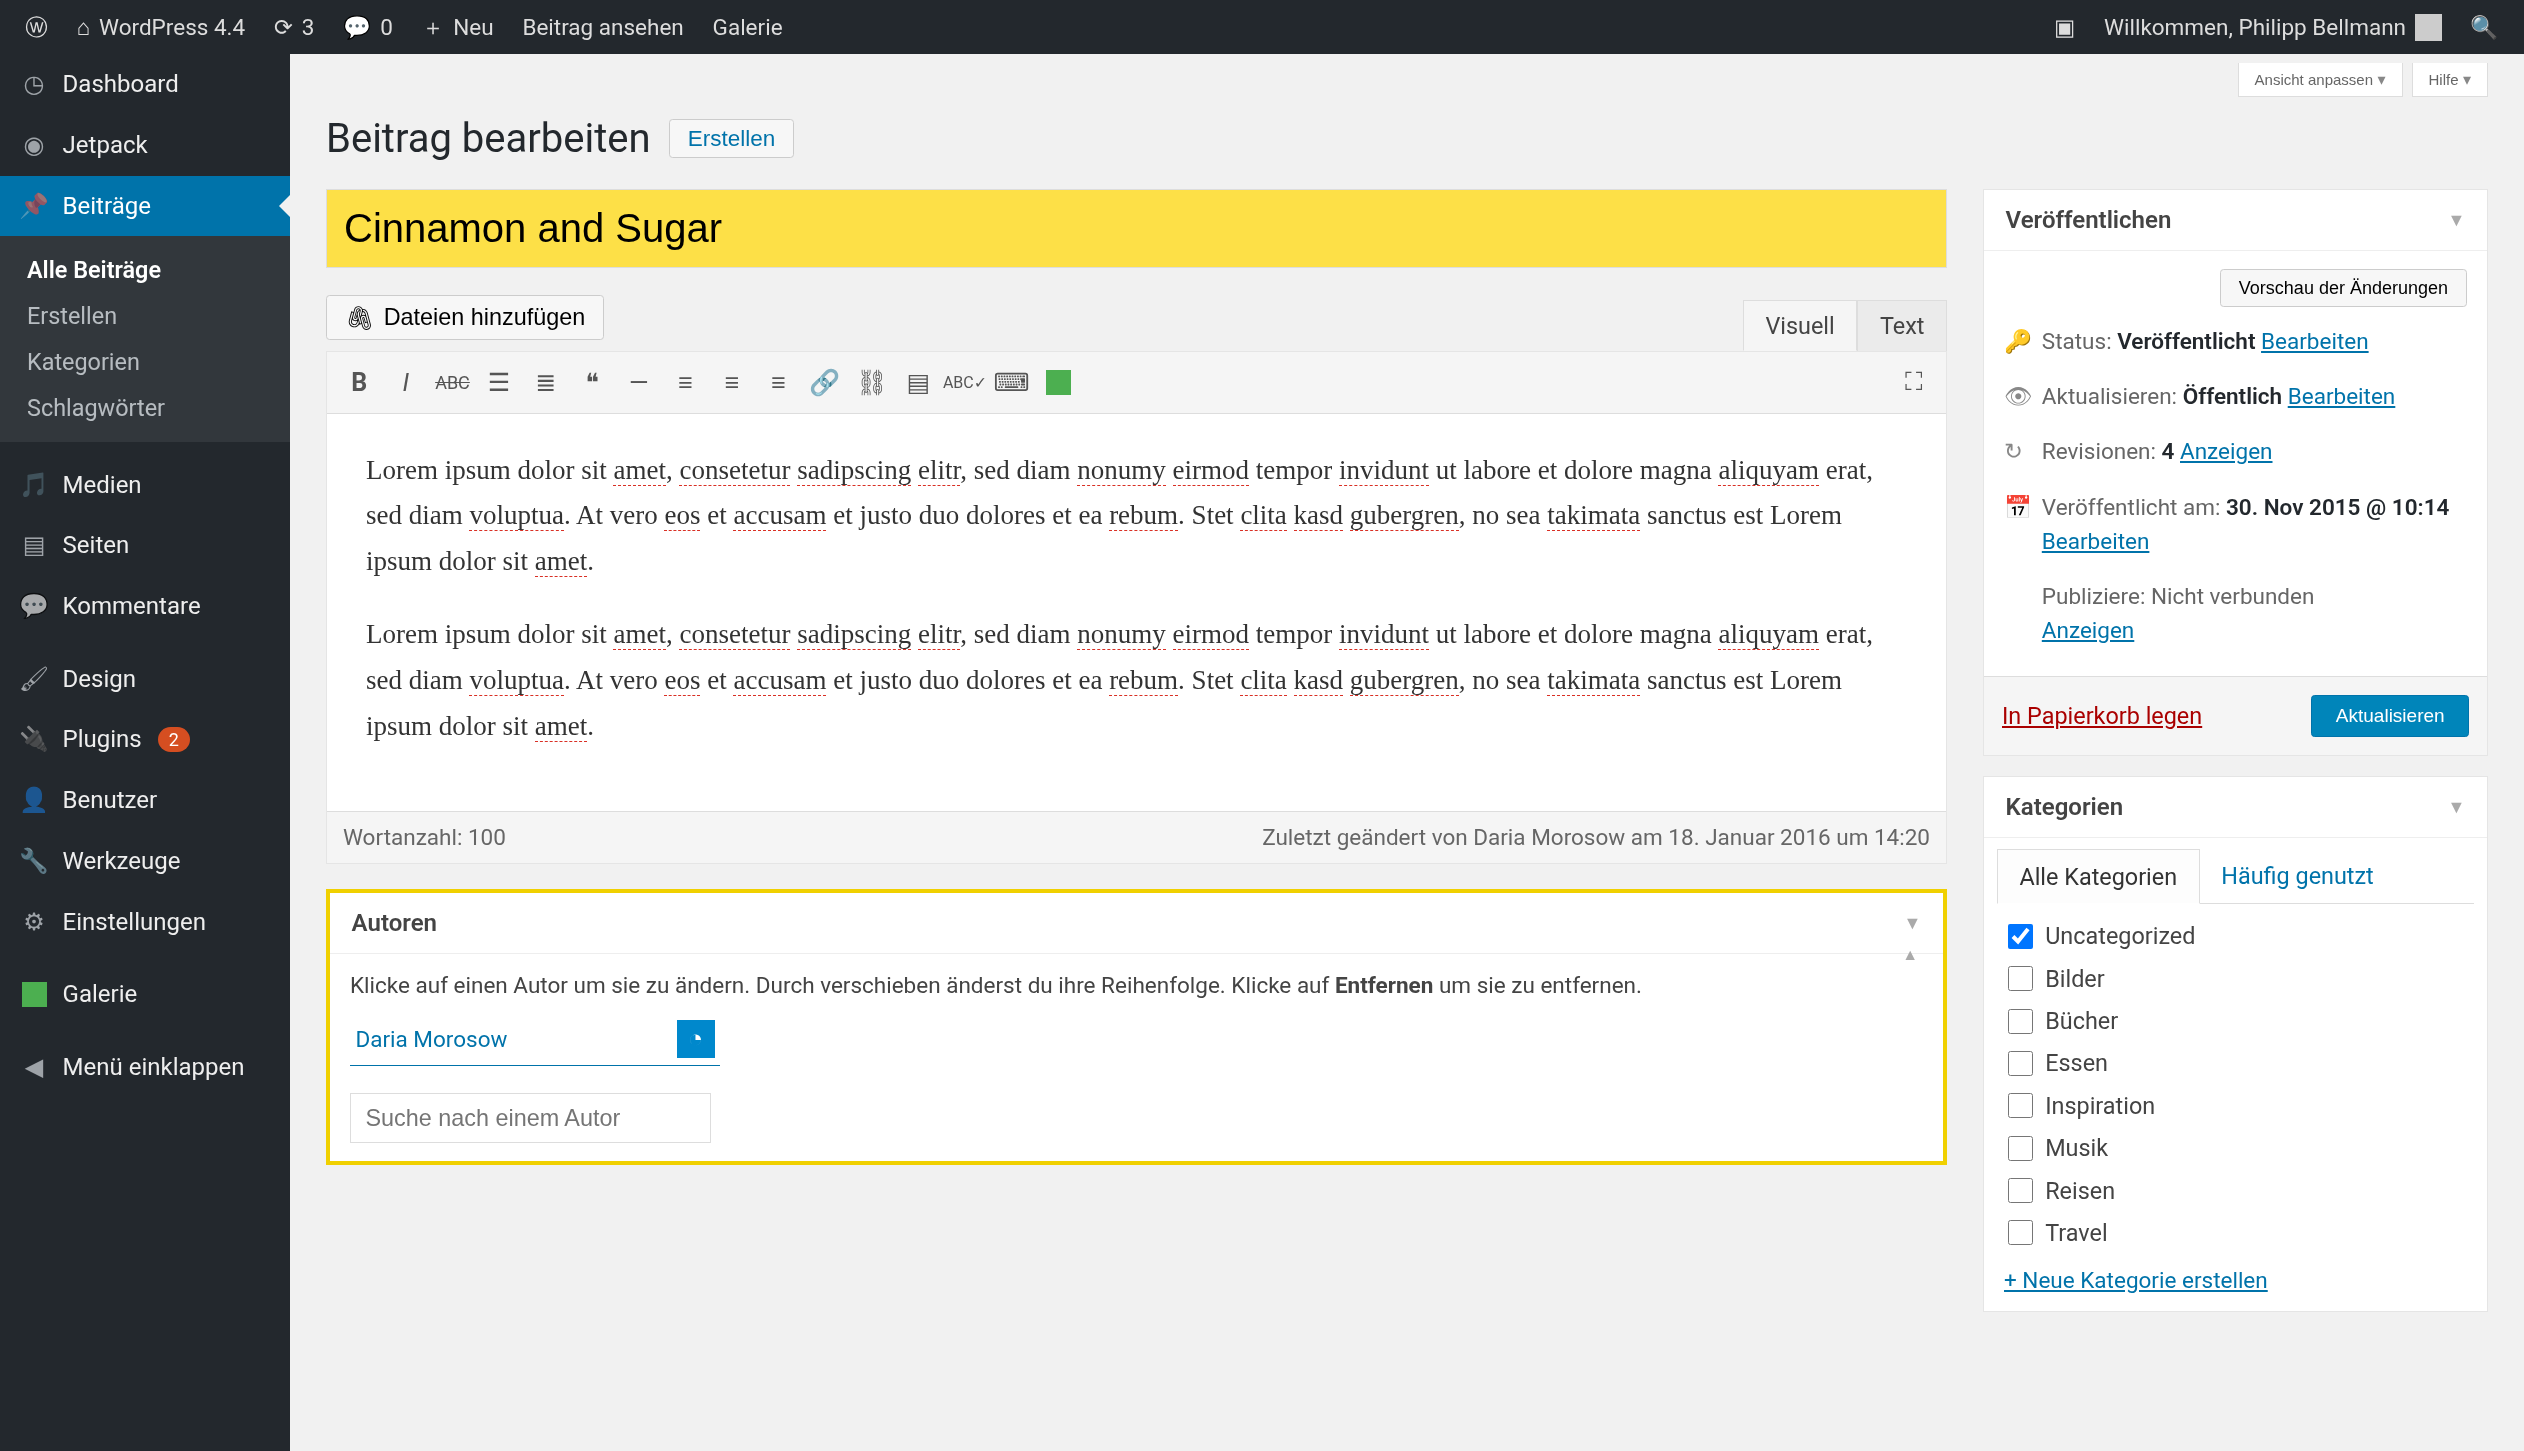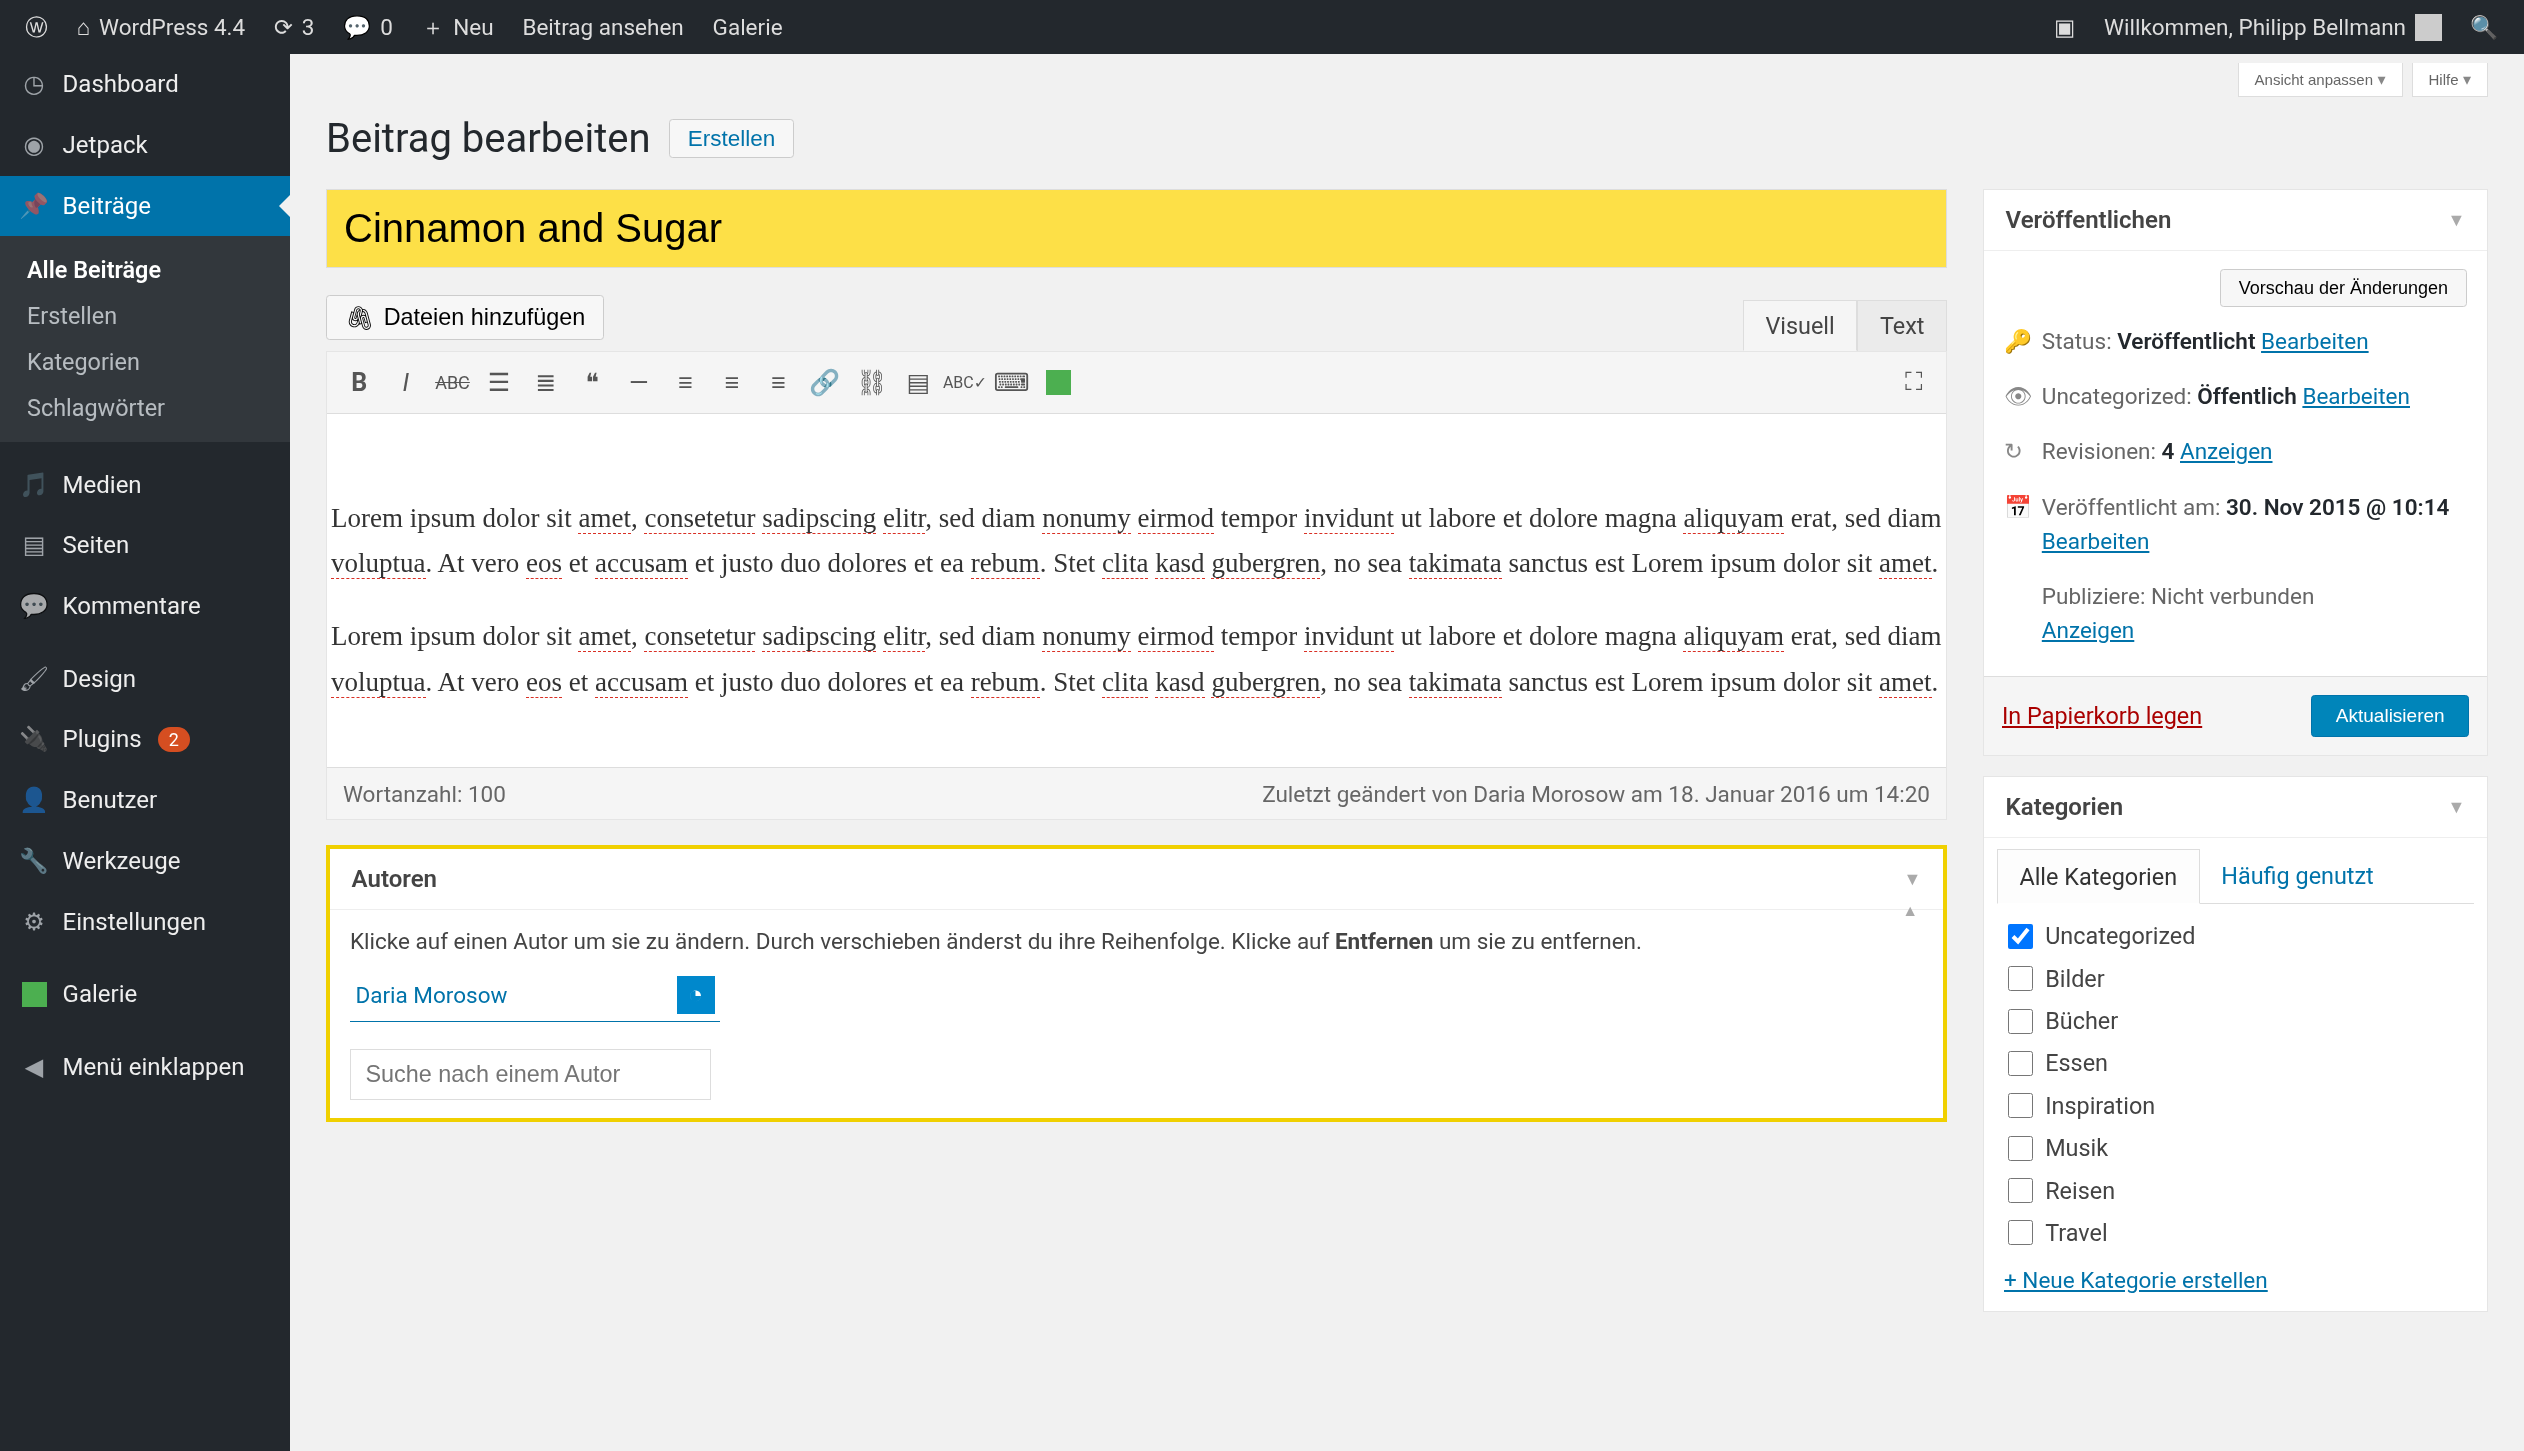--- a/index.html
+++ b/index.html
@@ -33,21 +33,21 @@
 .title-input { width: 100%; padding: 16px 17px; font-size: 40px; border: 0.9px solid #ddd; background: #fde047; }
 .media-btn { display: inline-flex; align-items: center; gap: 9px; background: #f7f7f7; border: 0.9px solid #ccc; padding: 7.2px 18px; font-size: 23.4px; margin: 27px 0 10.8px 0; cursor: pointer; border-radius: 3.6px; }
 .editor-wrap { border: 0.9px solid #e5e5e5; background: #fff; }
 .editor-tabs { display: flex; justify-content: flex-end; margin-bottom: -0.9px; }
 .editor-tab { padding: 10.8px 21.6px; font-size: 23.4px; border: 0.9px solid #ddd; background: #ebebeb; cursor: pointer; border-bottom: none; }
 .editor-tab.active { background: #f5f5f5; border-bottom: 0.9px solid #f5f5f5; }
 .editor-head { position: relative; }
 .editor-toolbar { background: #f5f5f5; border-bottom: 0.9px solid #ddd; padding: 9px 10.8px; display: flex; align-items: center; gap: 3.6px; }
 .tool-btn { width: 43px; height: 43px; display: flex; align-items: center; justify-content: center; cursor: pointer; color: #555; font-size: 25px; border-radius: 2.7px; }
 .fullscreen-btn { margin-left: auto; }
-.editor-body { padding: 34px 4px; font-family: Georgia, serif; font-size: 27px; line-height: 1.7; color: #333; margin-top: 48px; }
+.editor-body { padding: 34px 39px; font-family: Georgia, serif; font-size: 27px; line-height: 1.7; color: #333; }
 .editor-body p { margin-bottom: 27px; }
 .redline { border-bottom: 1.8px dashed #d93025; }
 .editor-foot { background: #f5f5f5; border-top: 0.9px solid #ddd; padding: 12.6px 16px; display: flex; justify-content: space-between; font-size: 22.5px; color: #666; }
 .metabox { background: #fff; border: 0.9px solid #e5e5e5; margin-bottom: 20px; }
 .metabox.highlight { border: 4.5px solid #f0d000; }
 .metabox-head { padding: 16px 21.6px; font-size: 24px; font-weight: 600; border-bottom: 0.9px solid #eee; display: flex; justify-content: space-between; align-items: center; cursor: pointer; }
 .metabox-head .handle { color: #aaa; font-size: 18px; }
 .metabox-body { padding: 18px 20px; font-size: 22.5px; }
 .pub-row { display: flex; align-items: flex-start; gap: 10.8px; padding: 10.8px 0; color: #666; line-height: 1.5; }
 .pub-row .icn { color: #888; width: 27px; flex-shrink: 0; }
@@ -272,21 +272,21 @@
               <span class="handle">▼</span>
             </div>
           <div class="metabox-body">
             <button class="preview-btn">Vorschau der Änderungen</button>
             <div class="pub-row">
                 <span class="icn">🔑</span>
                 <div><span>Status:</span> <b>Veröffentlicht</b> <a class="link">Bearbeiten</a></div>
               </div>
             <div class="pub-row">
                 <span class="icn">👁</span>
-                <div><span>Uncategorized:</span> <b>Öffentlich</b> <a class="link">Bearbeiten</a></div>
+                <div><span>Aktualisieren:</span> <b>Öffentlich</b> <a class="link">Bearbeiten</a></div>
               </div>
             <div class="pub-row">
                 <span class="icn">↻</span>
                 <div><span>Revisionen:</span> <b>4</b> <a class="link">Anzeigen</a></div>
               </div>
             <div class="pub-row">
                 <span class="icn">📅</span>
                 <div><span>Veröffentlicht am:</span> <b>30. Nov 2015 @ 10:14</b> <a class="link">Bearbeiten</a></div>
               </div>
             <div class="pub-row">

